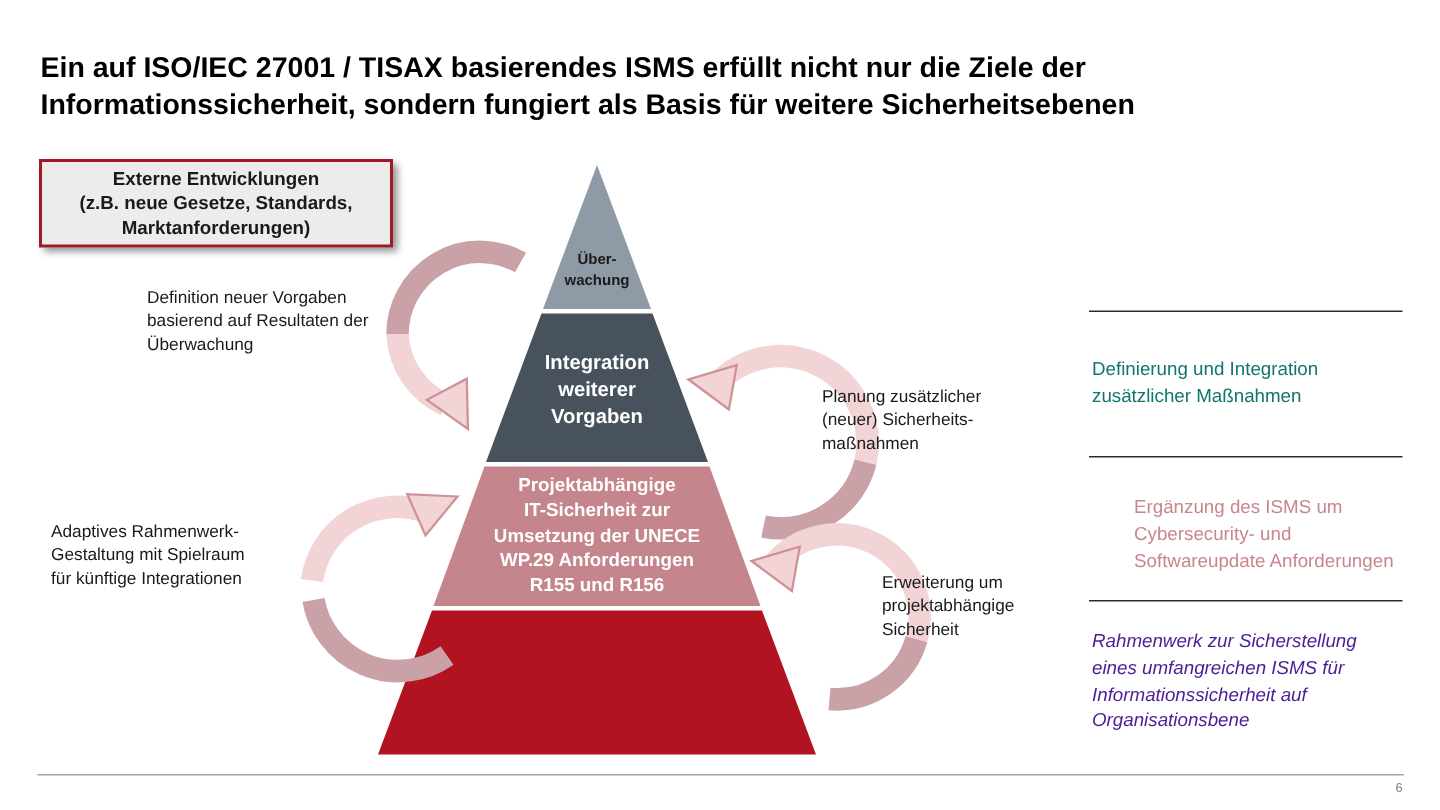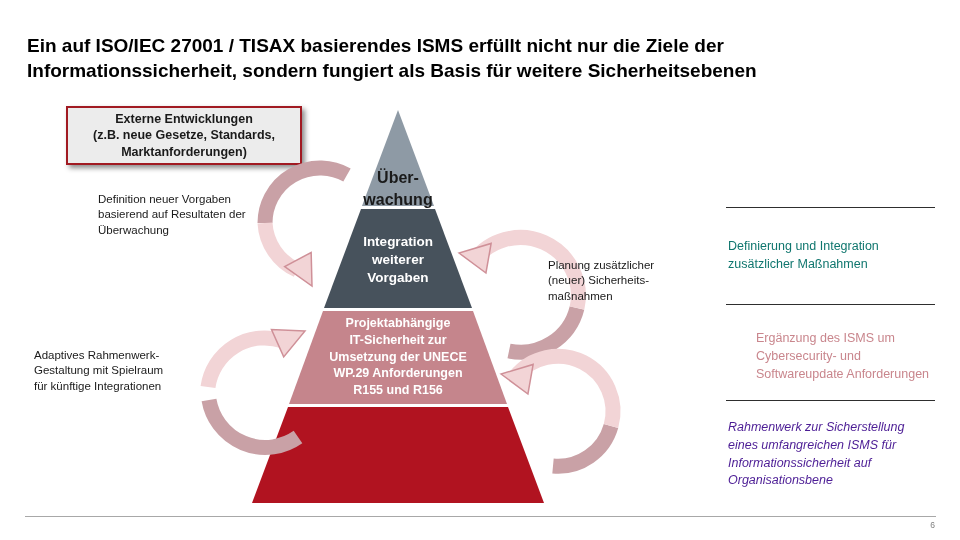--- a/index.html
+++ b/index.html
@@ -6,21 +6,21 @@
   .slide{position:relative;width:960px;height:540px;background:#ffffff;overflow:hidden;
          font-family:"Liberation Sans",sans-serif;color:#1a1a1a;border-radius:20px;}
   .abs{position:absolute;}
   .preline{white-space:pre-line;}
   .title{left:27px;top:33px;width:820px;font-size:19px;font-weight:bold;color:#000;line-height:1.33;}
   .ext-box{left:26px;top:106px;width:232px;height:55px;border:2.5px solid #a11a22;background:#ececec;
            box-shadow:3px 3px 5px rgba(0,0,0,.45);display:flex;align-items:center;justify-content:center;
            text-align:center;font-weight:bold;font-size:12.5px;line-height:1.3;}
   svg.overlay{position:absolute;left:0;top:0;}
   .pyr-label{text-align:center;font-weight:bold;}
-  .lvl1{left:348px;top:167px;width:100px;font-size:16px;line-height:1.35;}
+  .lvl1{left:348px;top:167px;width:100px;font-size:10px;line-height:1.35;}
   .lvl2{left:330px;top:233px;width:136px;font-size:13.5px;line-height:1.35;}
   .lvl3{left:296px;top:315px;width:204px;font-size:12.5px;line-height:1.34;}
   .lvl4{left:286px;top:421px;width:224px;font-size:13.5px;line-height:1.28;}
   .note{font-size:11.5px;line-height:1.33;color:#1a1a1a;}
   .ann-l1{left:98px;top:192px;width:185px;}
   .ann-l2{left:34px;top:348px;width:175px;}
   .ann-r1{left:548px;top:258px;width:165px;}
   .ann-r2{left:588px;top:382px;width:150px;}
   .rnote{left:728px;width:210px;font-size:12.5px;line-height:1.42;}
   .rn1{top:133px;}.rn2{top:238px;}.rn3{top:330px;margin-left:28px;}.rn4{top:419px;}
@@ -32,21 +32,21 @@
 </head>
 <body>
 
 <div class="slide">
 
   <div class="abs title">
     <div>Ein auf ISO/IEC 27001 / TISAX basierendes ISMS erfüllt nicht nur die Ziele der</div>
     <div>Informationssicherheit, sondern fungiert als Basis für weitere Sicherheitsebenen</div>
   </div>
 
-  <div class="abs ext-box preline" style="border-color: rgb(161, 26, 34); background: rgb(236, 236, 236); margin-left: 40px;">Externe Entwicklungen
+  <div class="abs ext-box preline" style="border-color: rgb(161, 26, 34); background: rgb(236, 236, 236);">Externe Entwicklungen
 (z.B. neue Gesetze, Standards,
 Marktanforderungen)</div>
 
   <svg class="overlay" width="960" height="540" viewBox="0 0 960 540">
 
     <polygon points="398,110 434,206 362,206" fill="#8e9aa5"></polygon>
     <polygon points="361,209 435,209 472,308 324,308" fill="#47525c"></polygon>
     <polygon points="323,311 473,311 507,404 289,404" fill="#c5858c"></polygon>
     <polygon points="288,407 508,407 544,503 252,503" fill="#b11320"></polygon>
 
@@ -88,20 +88,23 @@
 
   <div class="abs note preline ann-l2">Adaptives Rahmenwerk-
 Gestaltung mit Spielraum
 für künftige Integrationen</div>
   <div class="abs note preline ann-l1">Definition neuer Vorgaben
 basierend auf Resultaten der
 Überwachung</div>
   <div class="abs note preline ann-r1">Planung zusätzlicher
 (neuer) Sicherheits-
 maßnahmen</div>
+  <div class="abs note preline ann-r2">Erweiterung um
+projektabhängige
+Sicherheit</div>
 
   <div class="abs sep sep1"></div>
   <div class="abs rnote preline rn2" style="color: #0f766e;">Definierung und Integration
 zusätzlicher Maßnahmen</div>
   <div class="abs sep sep2"></div>
   <div class="abs rnote preline rn3" style="color: rgb(201, 134, 141);">Ergänzung des ISMS um
 Cybersecurity- und
 Softwareupdate Anforderungen</div>
   <div class="abs sep sep3"></div>
   <div class="abs rnote preline rn4" style="color: #4c1d95; font-style: italic;">Rahmenwerk zur Sicherstellung

